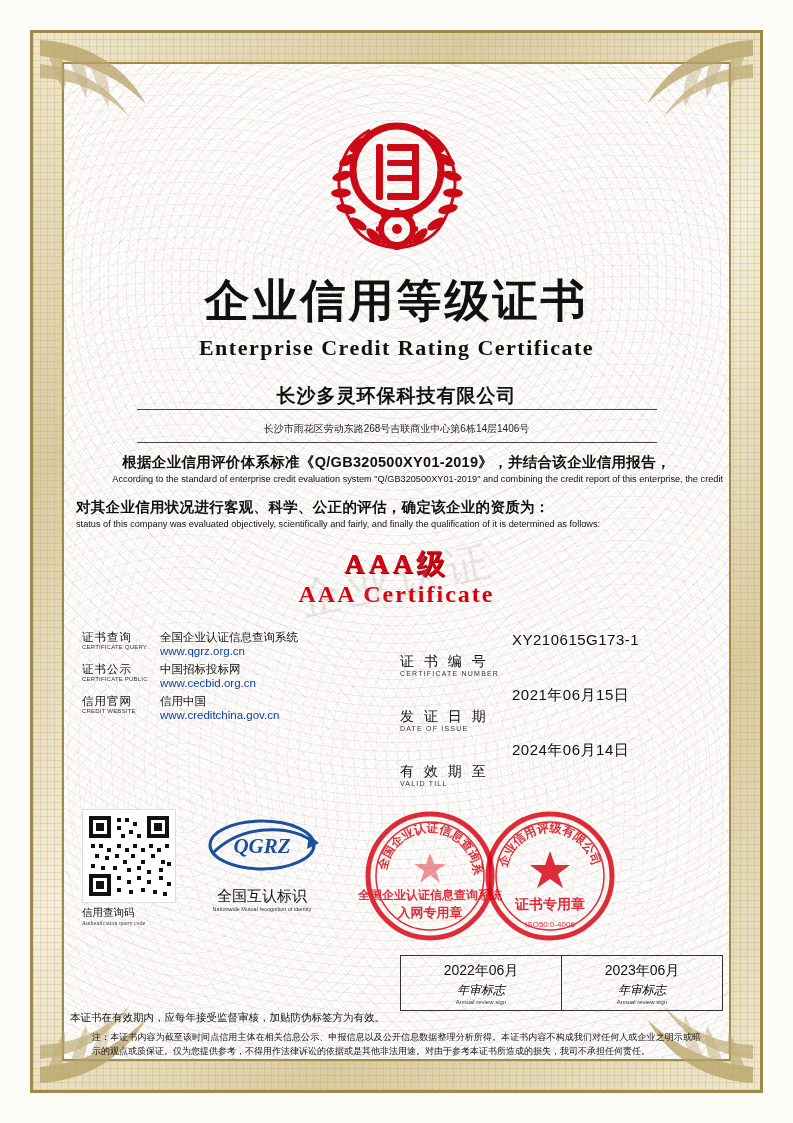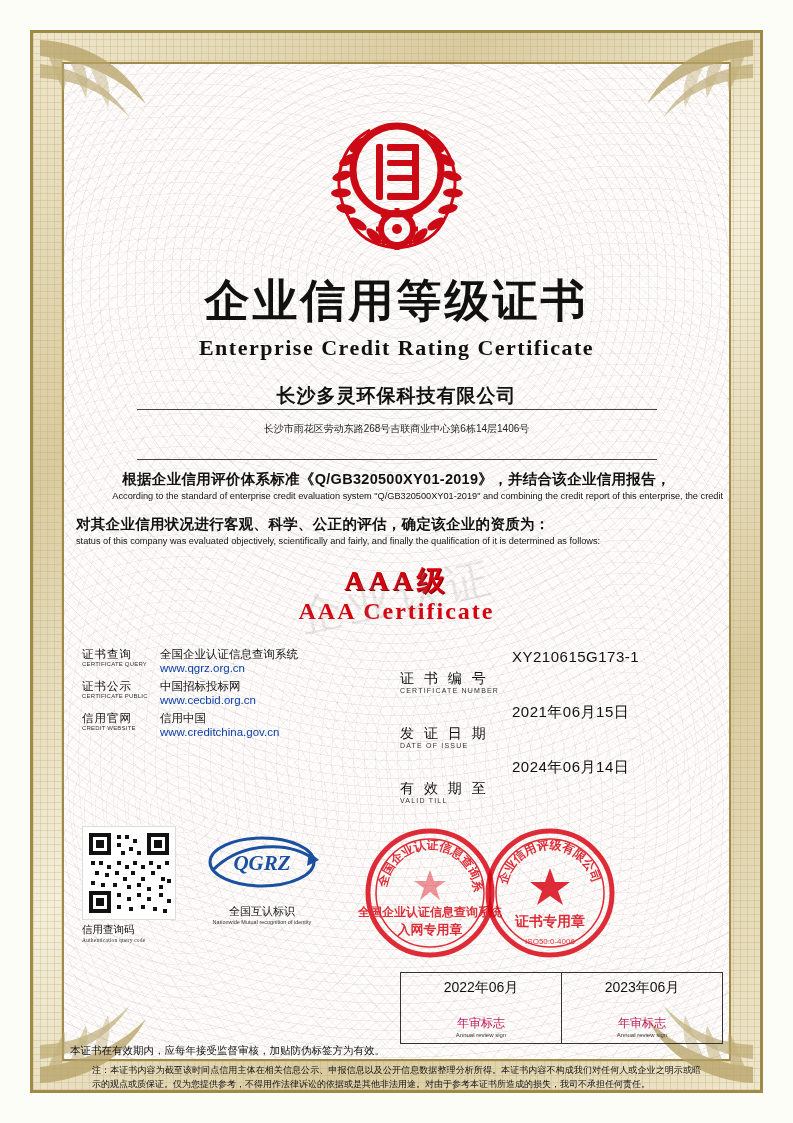--- a/index.html
+++ b/index.html
@@ -51,21 +51,21 @@
   .title-en{
     text-align:center;font-family:"Liberation Serif",serif;font-weight:bold;
     font-size:22px;letter-spacing:1.5px;color:#111;margin-top:4px;
   }
   .company{
     text-align:center;font-family:"Liberation Serif",serif;font-weight:bold;
     font-size:19px;color:#111;margin-top:22px;letter-spacing:1px;
   }
   .addr{
     text-align:center;font-size:10px;color:#222;margin-top:12px;
-    border-bottom:1px solid #444;padding-bottom:23px;width:520px;margin-left:auto;margin-right:auto;
+    border-bottom:1px solid #444;padding-bottom:6px;width:520px;margin-left:auto;margin-right:auto;
   }
   .addr-line{border-top:1px solid #444;width:520px;margin:0 auto;}
 
   .para{margin-top:10px;}
   .para-cn{font-size:14.5px;color:#111;text-align:center;font-weight:bold;letter-spacing:.3px;}
   .para-en{font-size:9.2px;color:#111;text-align:right;margin-top:2px;}
   .para2{margin-top:14px;text-align:left;padding-left:6px;}
   .para2 .para-cn{text-align:left;}
   .para2 .para-en{text-align:left;}
 
@@ -101,33 +101,33 @@
   .irlabel .en{font-size:7px;color:#333;letter-spacing:1.2px;margin-top:-1px;}
   .irvalue{font-size:15px;color:#111;padding-top:1px;letter-spacing:.5px;}
 
   
   .logos{position:relative;display:flex;align-items:flex-start;margin-top:14px;padding:0 12px;height:140px;}
   .qr-box{width:98px;font-family:Liberation Serif, serif;}
   .qr{width:92px;height:92px;border:1px solid #ddd;background:#fff;}
   .qr-cap-cn{font-size:10.5px;color:#111;margin-top:3px;}
   .qr-cap-en{font-size:5.5px;color:#333;letter-spacing:.2px;}
   .qgrz{width:120px;margin-left:22px;text-align:center;}
-  .qgrz-cap-cn{font-size:11px;color:#111;margin-top:2px;}
+  .qgrz-cap-cn{font-size:15px;color:#111;margin-top:2px;}
   .qgrz-cap-en{font-size:5.5px;color:#333;}
 
   .seal{position:absolute;width:150px;height:150px;}
   .seal-a{left:285px;top:-8px;}
   .seal-b{left:405px;top:-8px;}
 
   
   .review{display:flex;justify-content:flex-end;margin-top:6px;}
   .rbox{width:160px;border:1px solid #333;text-align:center;padding:6px 0 5px;}
   .rbox + .rbox{border-left:none;}
   .rbox .date{font-size:14px;color:#111;}
-  .rbox .cn{font-size:12px;color:#be185d;margin-top:18px;}
+  .rbox .cn{font-size:12px;color:#000000;margin-top:2px;font-style:italic;}
   .rbox .en{font-size:6px;color:#333;}
 
   
   .foot-note{text-align:left;font-size:10.5px;color:#111;margin-top:0;font-weight:normal;}
   .foot-disc{margin-top:6px;font-size:9px;color:#111;line-height:1.5;padding:0 22px;text-align:justify;}
 </style>
 </head>
 <body>
 
 <div class="page">

